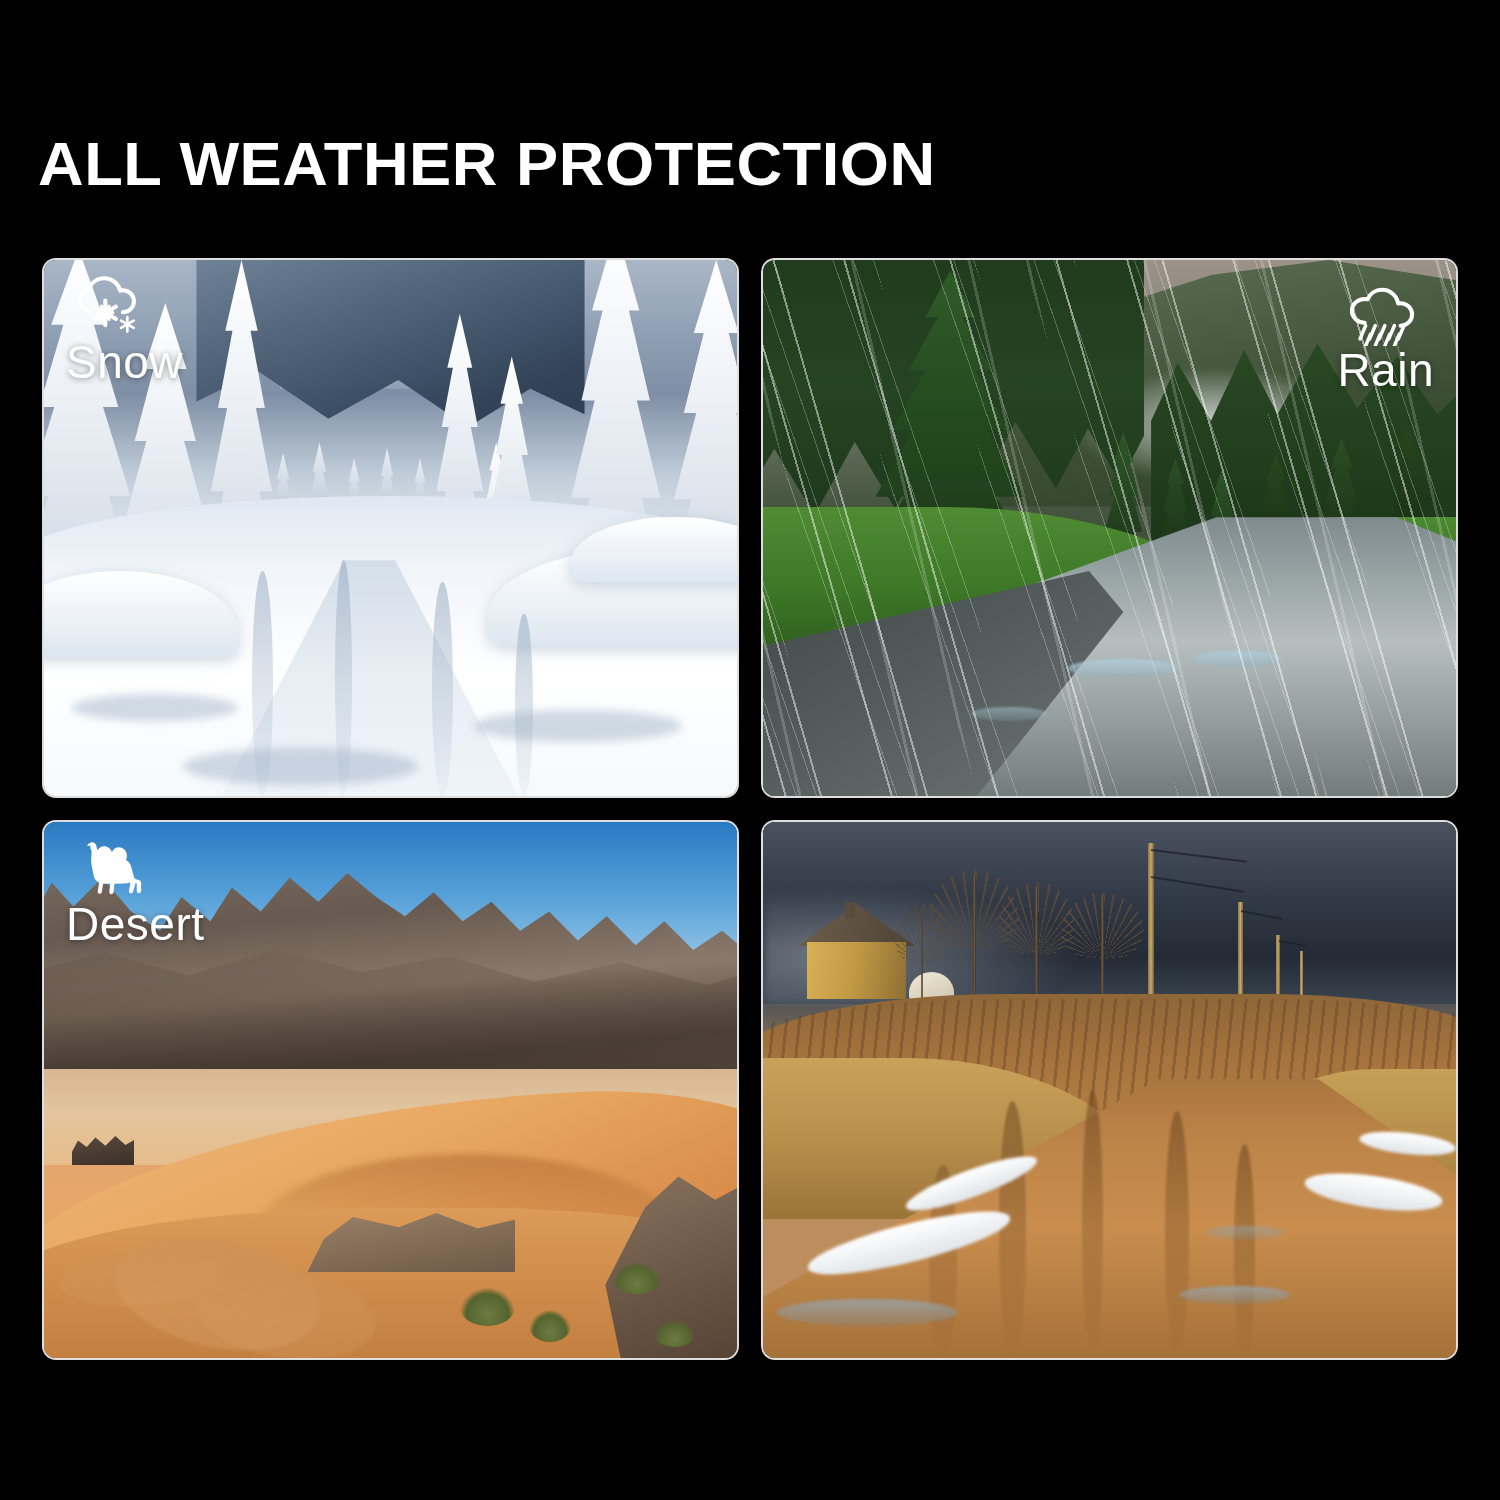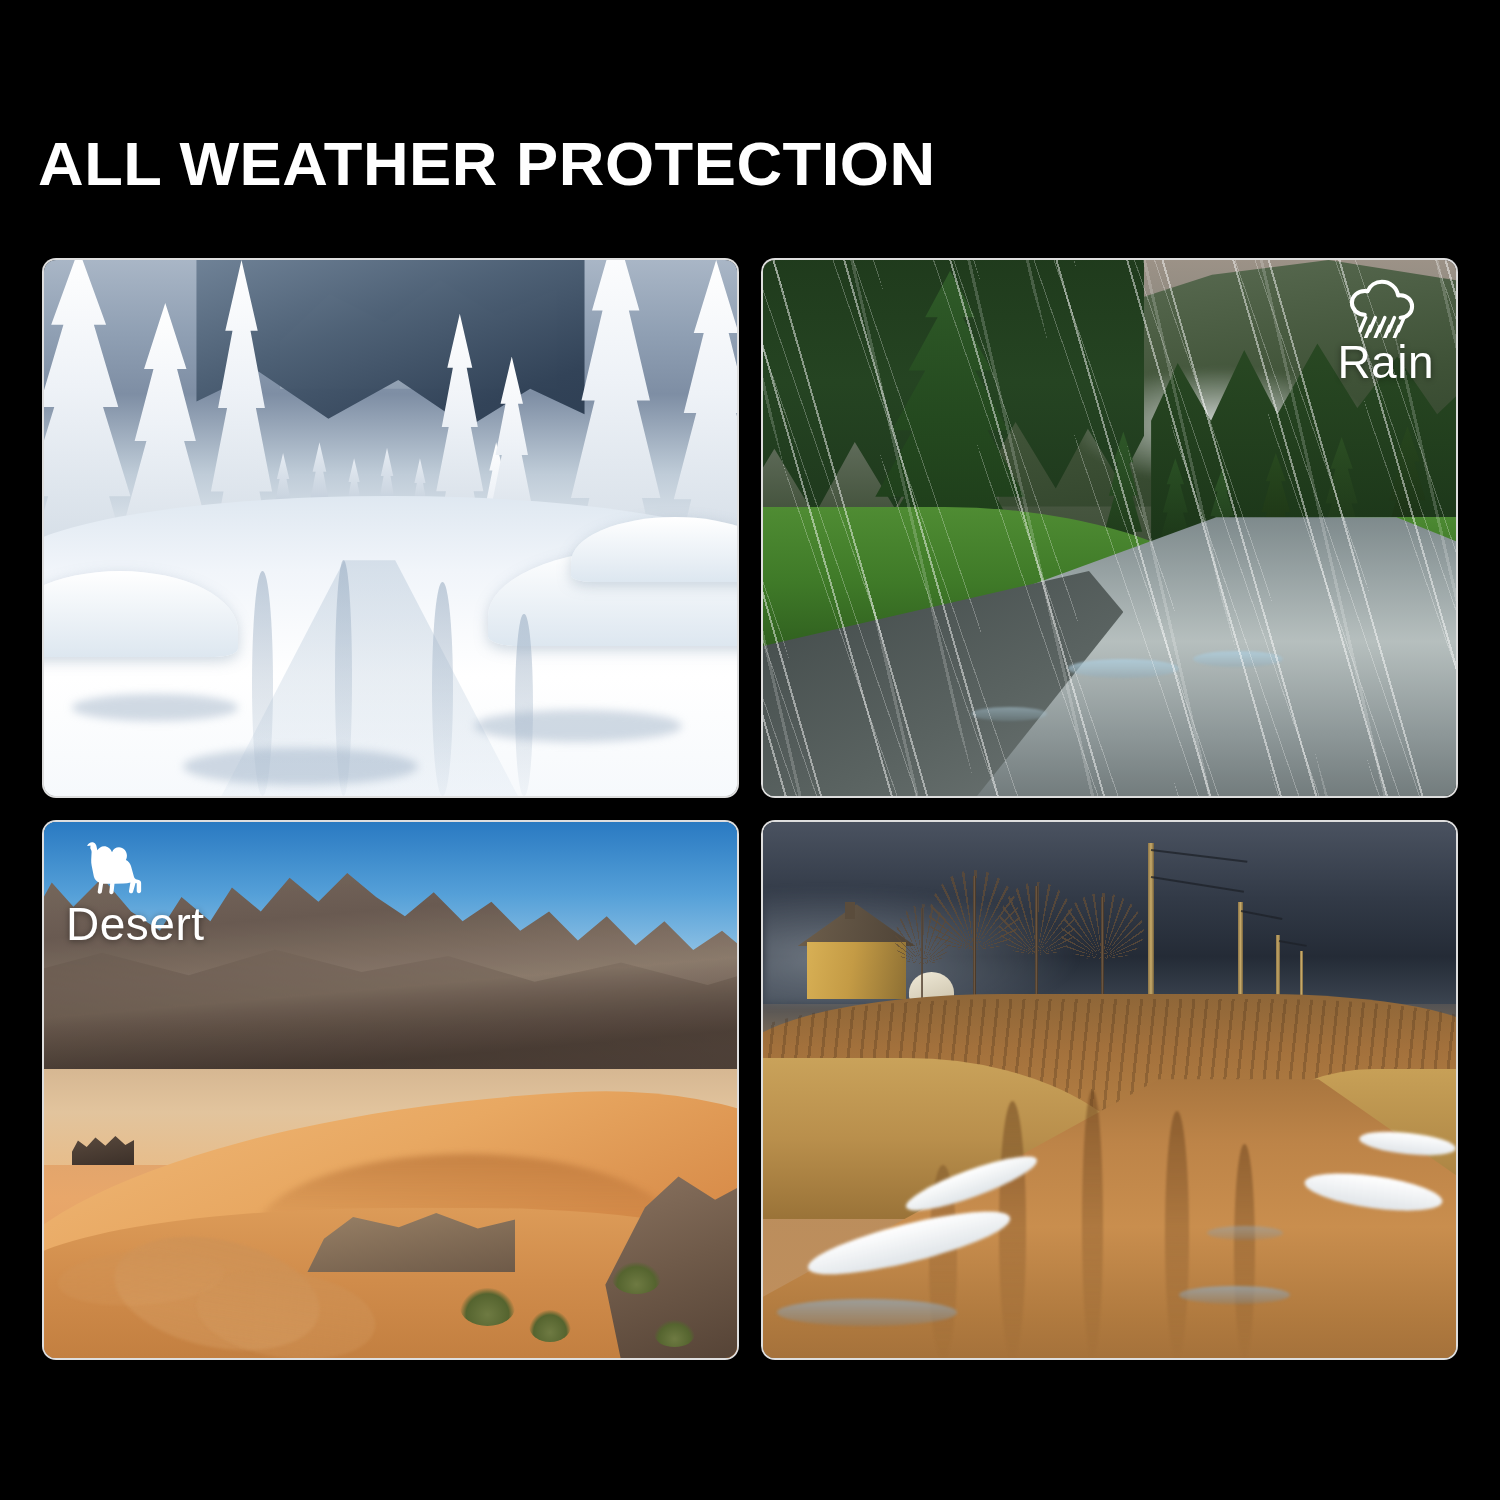--- a/index.html
+++ b/index.html
@@ -62,21 +62,21 @@
   
   .badge {
     position:absolute;
     z-index:40;
     color:#fff;
     text-shadow:0 1px 6px rgba(0,0,0,0.45);
     display:flex; flex-direction:column;
     line-height:0.98;
   }
   .badge.tl { left:22px; top:16px; align-items:flex-start; }
-  .badge.tr { right:22px; top:16px; align-items:flex-end; }
+  .badge.tr { right:22px; top:24px; align-items:flex-end; }
   .badge .ic { width:92px; height:62px; display:block; }
   .badge.tr .ic { margin-right:6px; }
   .badge .txt { font-size:46px; font-weight:400; letter-spacing:0.5px; margin-top:2px; }
 
   
   .snow-bg {
     position:absolute; inset:0;
     background:
       linear-gradient(180deg,#a9b6c6 0%,#8f9fb3 14%,#7e8ea4 25%, #bfccd8 40%, #e9eef4 55%, #f4f7fa 100%);
   }
@@ -414,20 +414,39 @@
         <div class="snow-drift" style="left:64%;bottom:28%;width:44%;height:18%;"></div>
         <div class="snow-drift" style="left:76%;bottom:40%;width:30%;height:12%;"></div>
         <div class="snow-track"></div>
         <div class="snow-rut" style="left:30%;bottom:0;width:3%;height:42%;"></div>
         <div class="snow-rut" style="left:42%;bottom:0;width:2.5%;height:44%;"></div>
         <div class="snow-rut" style="left:56%;bottom:0;width:3%;height:40%;"></div>
         <div class="snow-rut" style="left:68%;bottom:0;width:2.5%;height:34%;"></div>
         <div class="snow-shadow" style="left:4%;bottom:14%;width:24%;height:5%;"></div>
         <div class="snow-shadow" style="left:62%;bottom:10%;width:30%;height:6%;"></div>
         <div class="snow-shadow" style="left:20%;bottom:2%;width:34%;height:7%;"></div>
+      </div>
+      <div class="badge tl">
+        <svg class="ic" viewBox="0 0 96 64">
+          <path d="M26 36c-7 0-12-5.2-12-11.6 0-6 4.4-10.9 10.2-11.5C26.5 6.3 32.7 2 40.1 2c8.1 0 14.8 5.6 16.3 13 .9-.3 1.9-.4 2.9-.4 6.4 0 11.6 5.1 11.6 11.4S65.7 37.4 59.3 37.4" fill="none" stroke="#fff" stroke-width="4.2" stroke-linecap="round" stroke-linejoin="round"></path>
+          <g fill="#fff" transform="translate(41,38)">
+            <rect x="-2.1" y="-15" width="4.2" height="30" rx="2"></rect>
+            <rect x="-2.1" y="-15" width="4.2" height="30" rx="2" transform="rotate(60)"></rect>
+            <rect x="-2.1" y="-15" width="4.2" height="30" rx="2" transform="rotate(120)"></rect>
+            <rect x="-1.7" y="-9.5" width="3.4" height="19" rx="1.7" transform="rotate(30)"></rect>
+            <rect x="-1.7" y="-9.5" width="3.4" height="19" rx="1.7" transform="rotate(90)"></rect>
+            <rect x="-1.7" y="-9.5" width="3.4" height="19" rx="1.7" transform="rotate(150)"></rect>
+          </g>
+          <g fill="#fff" transform="translate(64,50)">
+            <rect x="-1.4" y="-9" width="2.8" height="18" rx="1.4"></rect>
+            <rect x="-1.4" y="-9" width="2.8" height="18" rx="1.4" transform="rotate(60)"></rect>
+            <rect x="-1.4" y="-9" width="2.8" height="18" rx="1.4" transform="rotate(120)"></rect>
+          </g>
+        </svg>
+        <span class="txt">Snow</span>
       </div>
     </div>
 
     <div class="panel">
       <div class="scene">
         <div class="rain-bg"></div>
         <div class="rain-hill"></div>
         <div class="rain-mist"></div>
         <div class="rain-forestR"></div>
         <div class="rain-forestL"></div>

